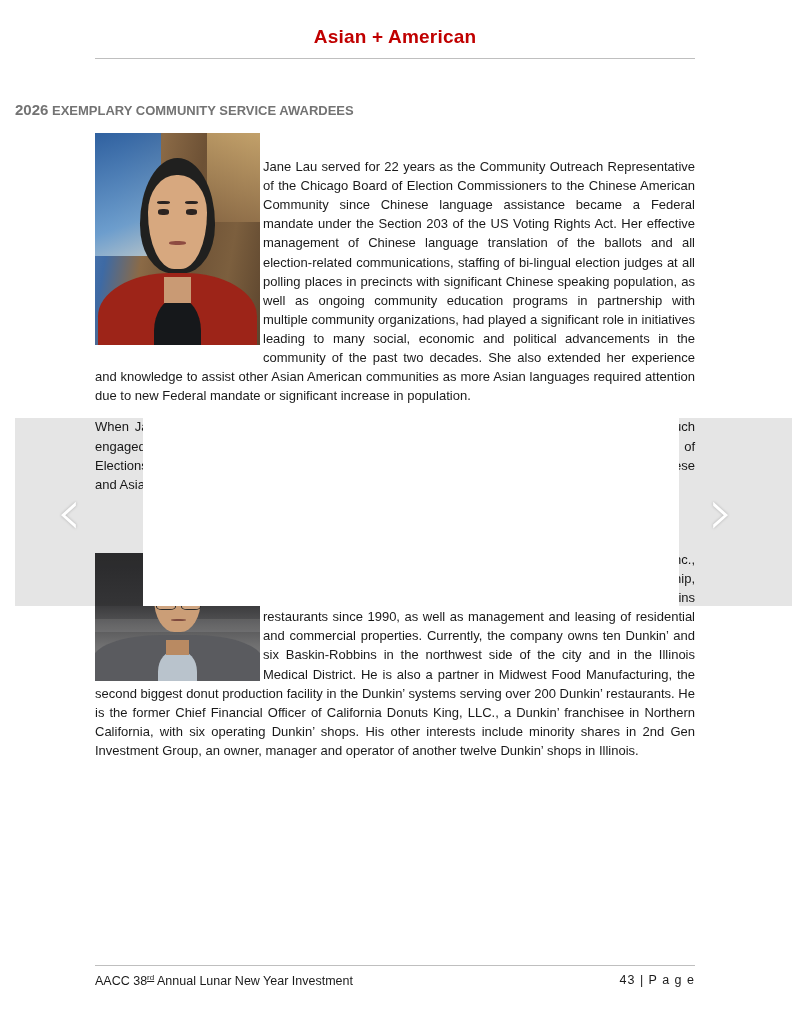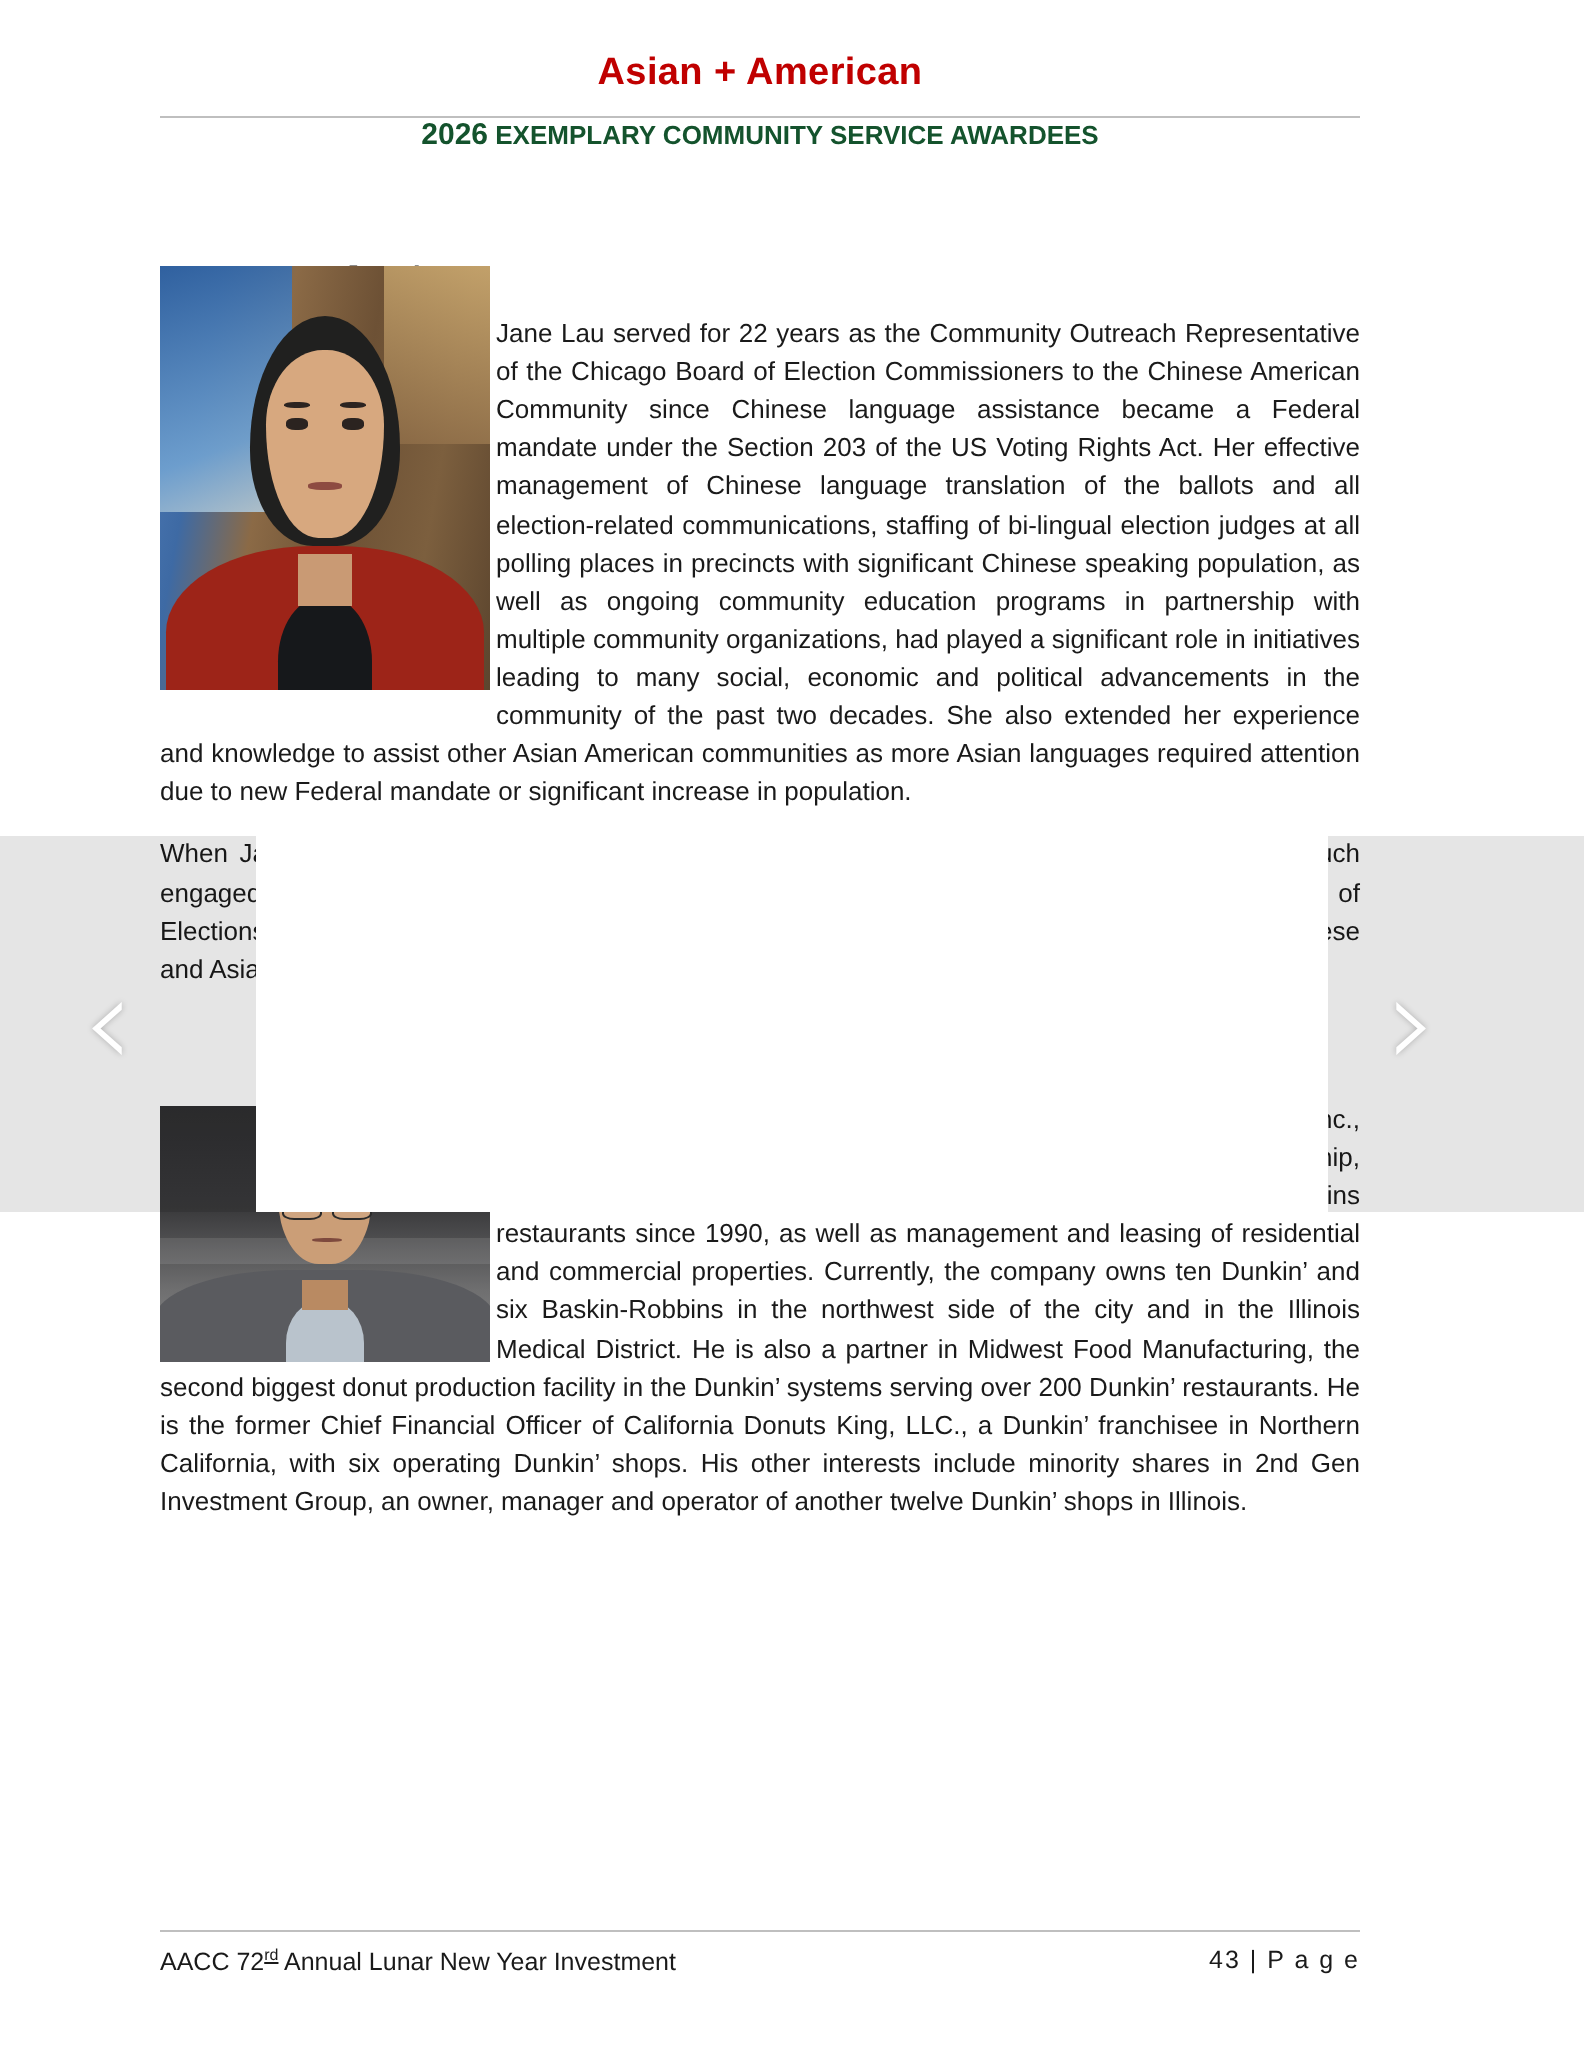--- a/index.html
+++ b/index.html
@@ -11,21 +11,21 @@
     height: 1024px;
     background: #ffffff;
     font-family: "Liberation Sans", sans-serif;
     color: #1a1a1a;
     position: relative;
     overflow: hidden;
   }
 
   .page {
     position: absolute;
-    left: 0; top: 0;
+    left: 15px; top: 0;
     width: 760px;
     height: 1024px;
     background: #ffffff;
   }
 
   
   .header-title {
     text-align: center;
     color: #c00000;
     font-weight: bold;
@@ -33,24 +33,25 @@
     letter-spacing: 0.2px;
     padding-top: 26px;
   }
   .header-rule {
     margin: 10px 80px 0 80px;
     border-bottom: 1px solid #bfbfbf;
   }
 
   
   .section-heading {
-    text-align: center;
+    text-align: left;
     font-weight: bold;
     font-size: 15px;
-    color: #14532d;
+    margin-top: 42px;
+    color: #737373;
   }
   .section-heading .sc {
     font-size: 13px;
   }
 
   
   .content {
     position: absolute;
     left: 80px;
     right: 80px;
@@ -339,21 +340,21 @@
       <div class="body-text">
         <div class="float-box short"></div>
         <p>Jaime P. Dejuras is the Principal of the Dejuras Management Group, Inc., which is a private, family-owned corporation engaged in the ownership, operation, and management of multi-unit Dunkin’ and Baskin-Robbins restaurants since 1990, as well as management and leasing of residential and commercial properties. Currently, the company owns ten Dunkin’ and six Baskin-Robbins in the northwest side of the city and in the Illinois Medical District. He is also a partner in Midwest Food Manufacturing, the second biggest donut production facility in the Dunkin’ systems serving over 200 Dunkin’ restaurants. He is the former Chief Financial Officer of California Donuts King, LLC., a Dunkin’ franchisee in Northern California, with six operating Dunkin’ shops. His other interests include minority shares in 2nd Gen Investment Group, an owner, manager and operator of another twelve Dunkin’ shops in Illinois.</p>
       </div>
     </div>
 
   </div>
 
   <div class="footer">
     <div>
-      <span>AACC 72</span><sup>rd</sup><span> Annual Lunar New Year Investment</span>
+      <span>AACC 38</span><sup>rd</sup><span> Annual Lunar New Year Investment</span>
     </div>
     <div class="page-no">43 | P a g e</div>
   </div>
 
   <div class="overlay-band"></div>
   <div class="overlay-gap"></div>
   <div class="arrow arrow-left">‹</div>
   <div class="arrow arrow-right">›</div>
 
 </div>

